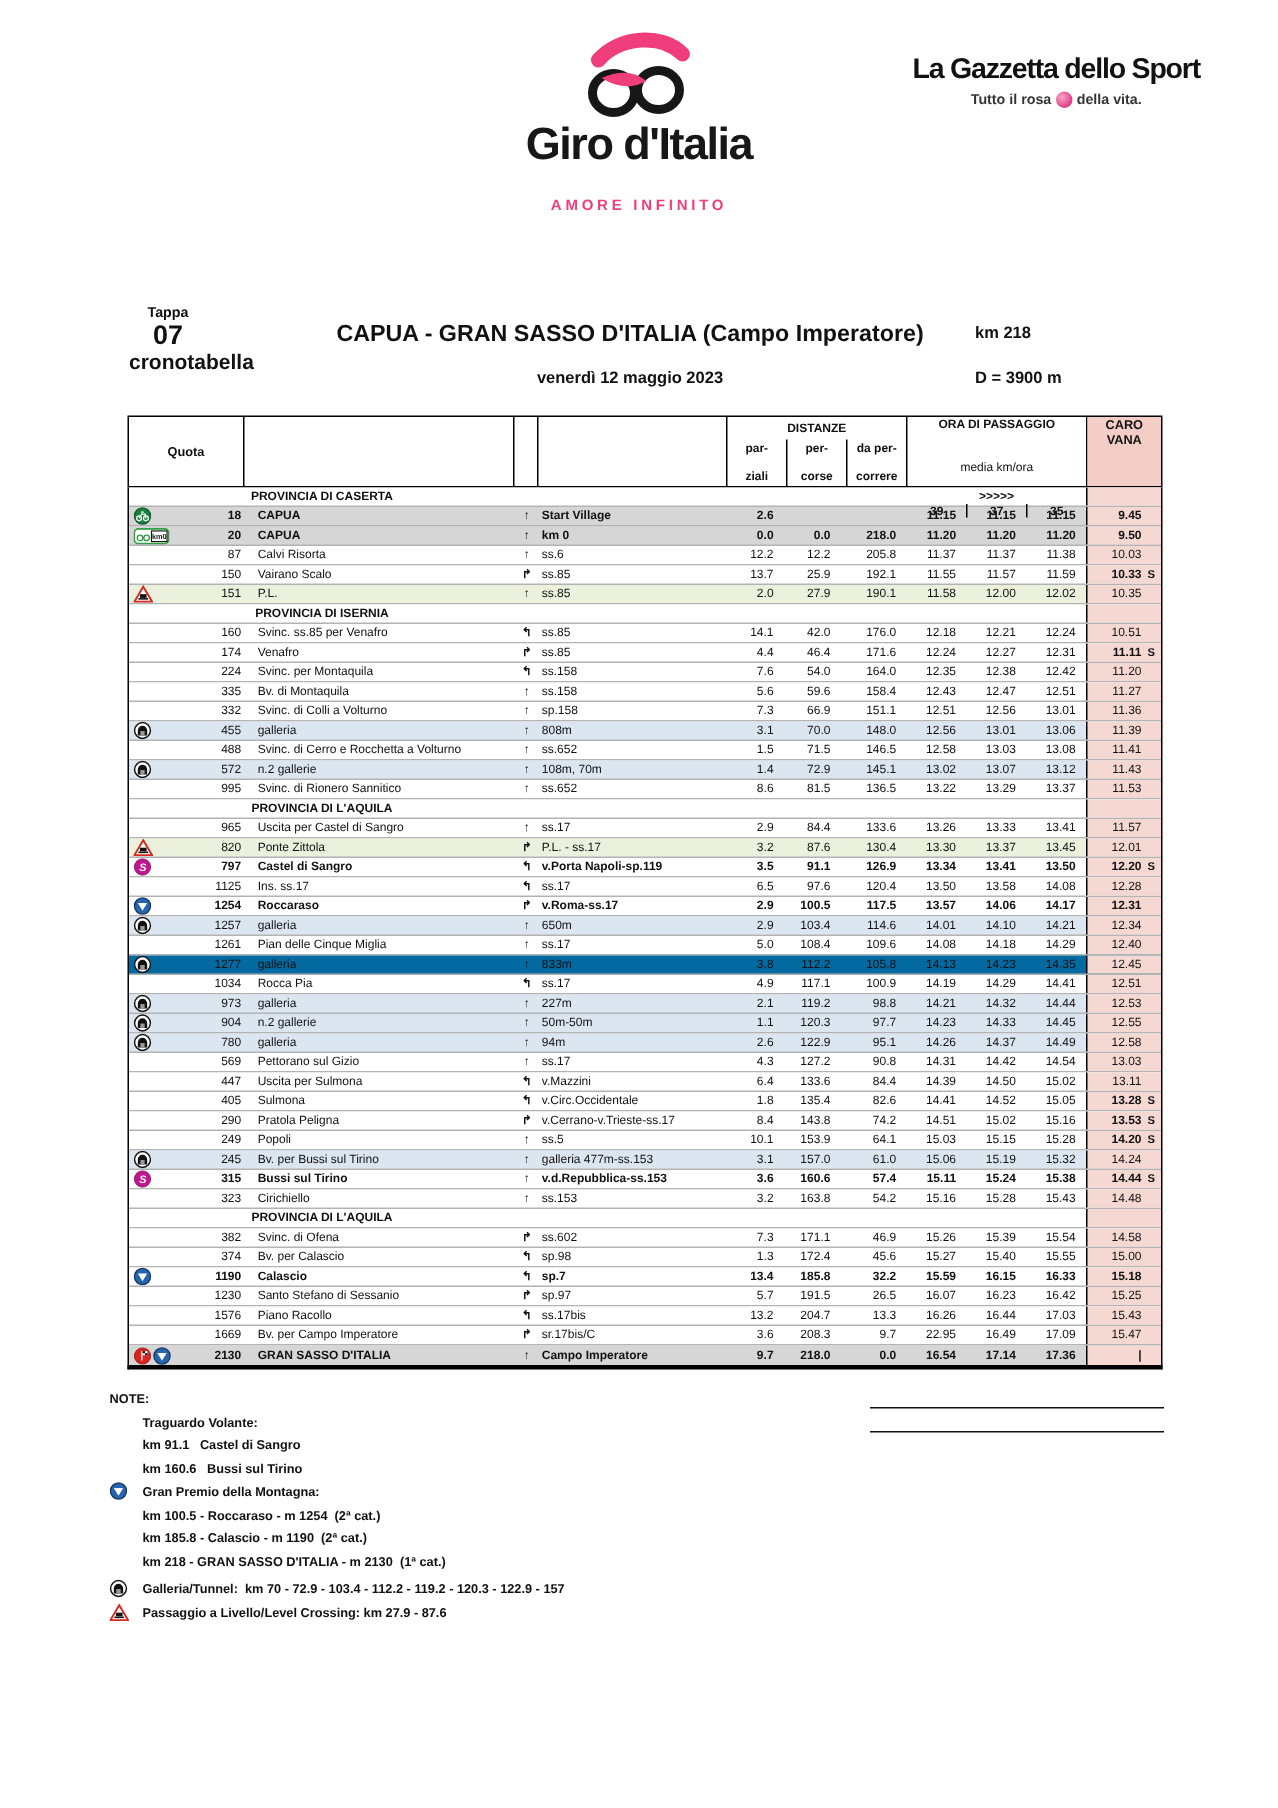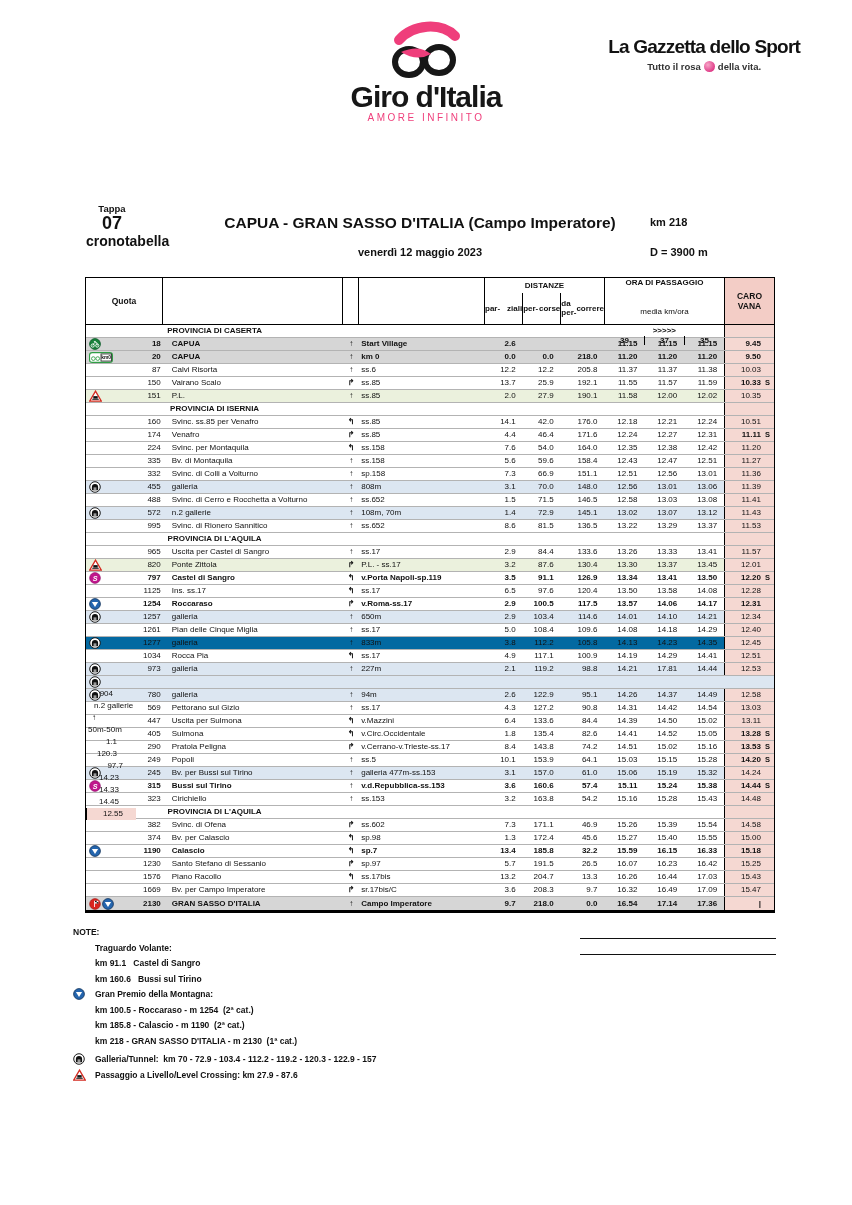--- a/index.html
+++ b/index.html
@@ -3,21 +3,21 @@
 <meta charset="utf-8">
 <style>
   * { margin:0; padding:0; box-sizing:border-box; }
   html,body { background:#fff; }
   body { font-family:"Liberation Sans", sans-serif; color:#111; }
   #page { position:relative; width:852px; height:1205px; background:#fff; overflow:hidden; }
 
   
   .giro-logo { position:absolute; left:0; right:0; top:18px; text-align:center; }
   .giro-title { font-size:30px; font-weight:800; letter-spacing:-1px; color:#171717; line-height:30px; margin-top:2px; }
-  .giro-tag { font-size:10px; font-weight:400; letter-spacing:2.5px; color:#ef3e7b; margin-top:0; }
+  .giro-tag { font-size:10px; font-weight:700; letter-spacing:2.5px; color:#ef3e7b; margin-top:20px; }
   .gazzetta { position:absolute; right:52px; top:36px; text-align:center; }
   .gaz-title { font-size:19px; font-weight:800; letter-spacing:-0.8px; color:#121212; }
   .gaz-tag { font-size:9.5px; font-weight:700; color:#333; margin-top:3px; display:flex; align-items:center; justify-content:center; gap:3px; }
   .gaz-dot { width:11px; height:11px; border-radius:50%; background:radial-gradient(circle at 35% 35%, #f7a6c8, #d6116e); display:inline-block; }
 
   
   .tappa { position:absolute; left:86px; top:203px; width:52px; text-align:center; }
   .tappa .t1 { font-size:9.5px; font-weight:700; }
   .tappa .t2 { font-size:18px; font-weight:800; line-height:19px; }
   .tappa .t3 { font-size:14px; font-weight:700; }
@@ -29,28 +29,28 @@
   
   #tablewrap { position:absolute; left:85px; top:277px; width:690px; }
   .thead { display:flex; height:48px; border:1px solid #000; font-weight:700; }
   .thead > div { border-right:1px solid #000; }
   .thead > div:last-child { border-right:none; }
   .h-quota { width:77px; display:flex; align-items:center; justify-content:center; font-size:8.5px; }
   .h-loc { width:180px; } .h-arrow { width:16px; } .h-road { width:126px; }
   .h-dist { width:120px; display:flex; flex-direction:column; font-size:8px; }
   .h-dist-title { height:15px; display:flex; align-items:center; justify-content:center; }
   .h-dist-sub { flex:1; display:flex; }
-  .h-dist-sub .sub { flex:1; display:flex; flex-direction:row; align-items:center; justify-content:space-between; padding:1px 0 2px; }
+  .h-dist-sub .sub { flex:1; display:flex; flex-direction:column; align-items:center; justify-content:space-between; padding:1px 0 2px; }
   .b-l { border-left:1px solid #000; }
   .h-ora { width:120px; display:flex; flex-direction:column; font-size:8px;gap:20px; }
   .h-ora-title { height:15px; display:flex; align-items:center; justify-content:center; }
   .h-ora-media { height:15px; display:flex; align-items:center; justify-content:center; font-weight:400; }
   .h-ora-speeds { flex:1; display:flex; }
   .h-ora-speeds .sp { flex:1; display:flex; align-items:center; justify-content:center; }
-  .h-caro { width:49px; background:#f3cdc6; display:flex; flex-direction:column; align-items:center; justify-content:center; font-size:8.5px; line-height:10px; }
+  .h-caro { width:49px; background:#f3cdc6; display:flex; flex-direction:column; align-items:center; font-size:8.5px; line-height:10px; }
 
   #tbody { border-left:1px solid #000; border-right:1px solid #000; border-bottom:3px solid #000; }
   .row { display:flex; height:13px; border-bottom:1px solid #b3b3b3; font-size:8px; line-height:12px; align-items:stretch; background:#fff; }
   .row:last-child { border-bottom:none; }
   .row > div { display:flex; align-items:center; }
   .c-icon { width:48px; padding-left:3px; gap:1px; }
   .c-quota { width:30px; justify-content:flex-end; padding-right:3px; }
   .c-loc { width:180px; padding-left:8px; }
   .c-arrow { width:16px; justify-content:center; font-weight:700; font-size:8px; }
   .c-road { width:126px; padding-left:2px; }
@@ -661,28 +661,28 @@
             </span>
           </div>
           <div class="c-quota">973</div>
           <div class="c-loc">galleria</div>
           <div class="c-arrow">↑</div>
           <div class="c-road">227m</div>
           <div class="c-num c-d1">2.1</div>
           <div class="c-num c-d2">119.2</div>
           <div class="c-num c-d3">98.8</div>
           <div class="c-num c-t">14.21</div>
-          <div class="c-num c-t">17.81</div>
+          <div class="c-num c-t">14.32</div>
           <div class="c-num c-t">14.44</div>
           <div class="c-car">
             <span class="ct">12.53</span>
             <span class="cs"></span>
           </div>
         </div>
-        <div class="row" style="background: rgb(220, 230, 241); flex-direction: column;">
+        <div class="row" style="background: rgb(220, 230, 241);">
           <div class="c-icon">
             <span class="ic">
               <svg width="12" height="12" viewBox="0 0 20 20">
                 <circle cx="10" cy="10" r="8.8" fill="#fff" stroke="#111" stroke-width="1.6"></circle>
                 <path d="M4.8 15.5 V10 a5.2 5.2 0 0 1 10.4 0 V15.5 Z" fill="#111"></path>
                 <rect x="7.6" y="10.6" width="4.8" height="4.9" fill="#9a9a9a"></rect>
               </svg>
             </span>
           </div>
           <div class="c-quota">904</div>
@@ -977,21 +977,21 @@
         </div>
         <div class="row">
           <div class="c-icon"></div>
           <div class="c-quota">1669</div>
           <div class="c-loc">Bv. per Campo Imperatore</div>
           <div class="c-arrow">↱</div>
           <div class="c-road">sr.17bis/C</div>
           <div class="c-num c-d1">3.6</div>
           <div class="c-num c-d2">208.3</div>
           <div class="c-num c-d3">9.7</div>
-          <div class="c-num c-t">16.32</div>
+          <div class="c-num c-t">22.95</div>
           <div class="c-num c-t">16.49</div>
           <div class="c-num c-t">17.09</div>
           <div class="c-car">
             <span class="ct">15.47</span>
             <span class="cs"></span>
           </div>
         </div>
         <div class="row bold" style="background: rgb(214, 214, 214);">
           <div class="c-icon">
             <span class="ic">

